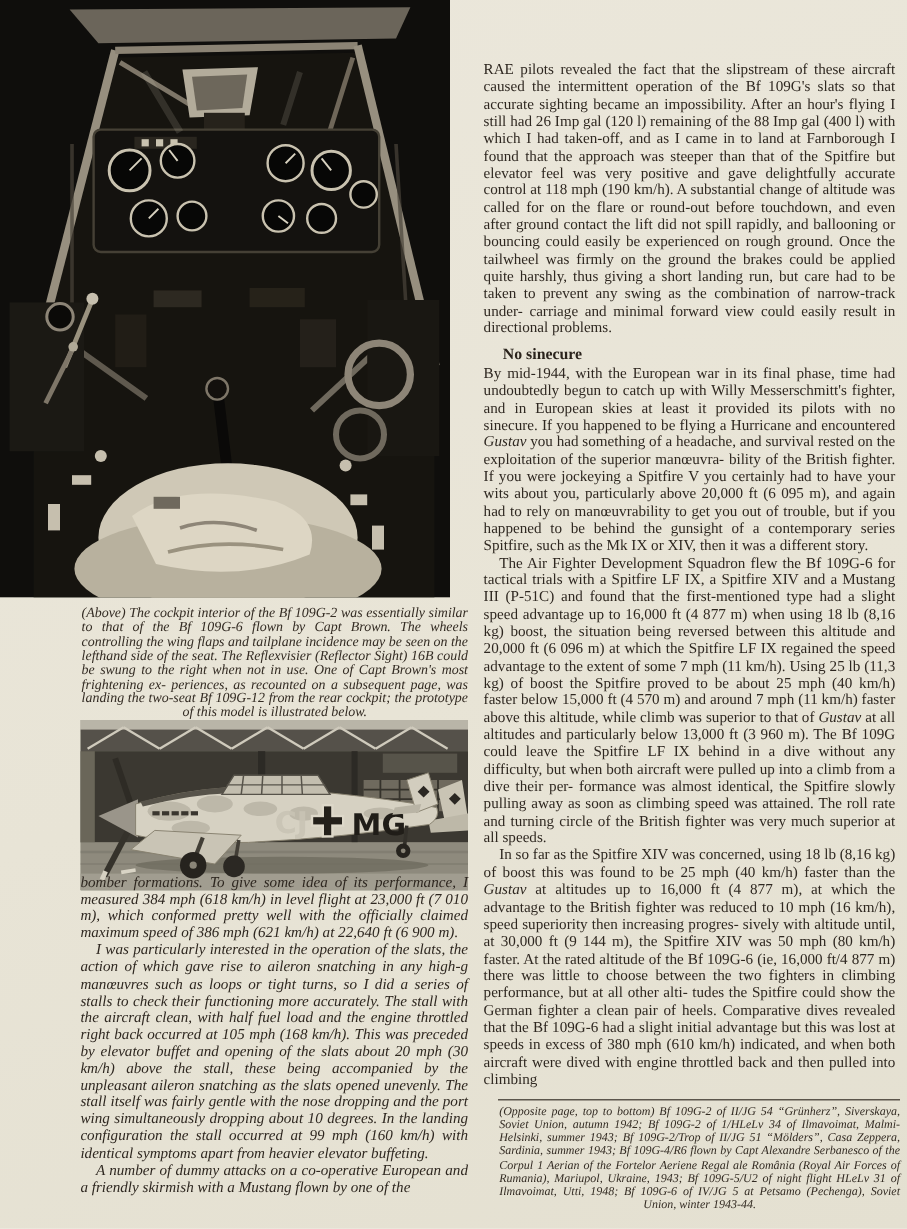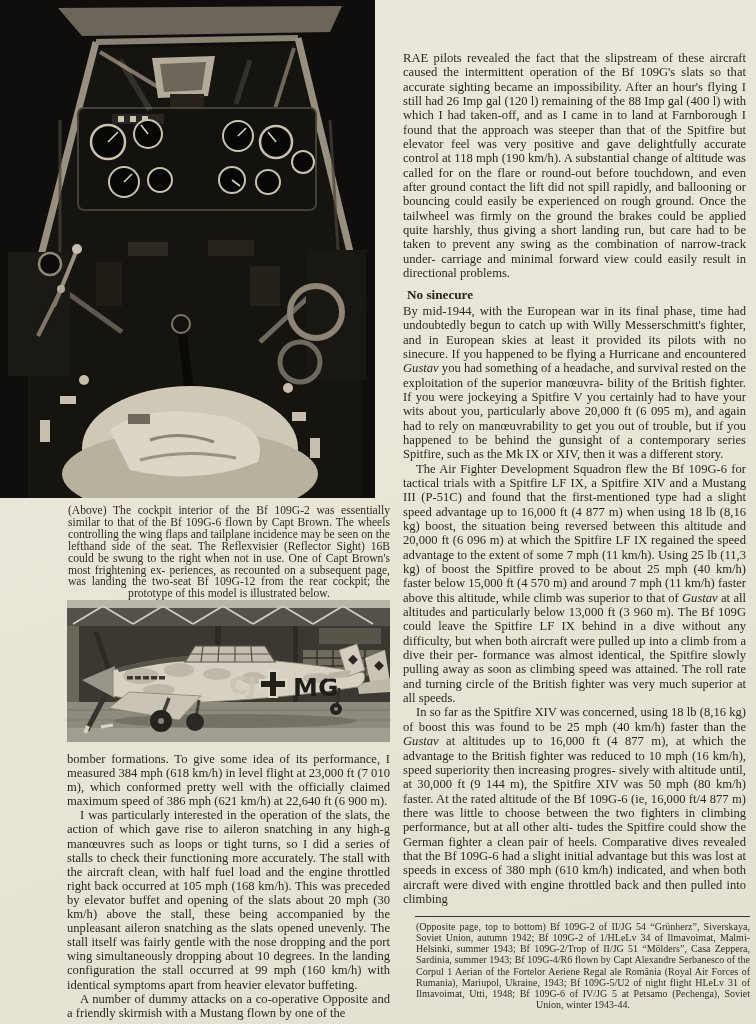--- a/index.html
+++ b/index.html
@@ -7,40 +7,41 @@
     width:756px;height:1024px;position:relative;overflow:hidden;
     background:linear-gradient(160deg,#ebe7db 0%,#e8e4d6 55%,#e4e0d1 100%);
     font-family:"Liberation Serif", serif;
     color:#2e2720;
     -webkit-font-smoothing:antialiased;
   }
   .photo{position:absolute;display:block;}
   #cockpit-photo{left:0;top:0;width:375px;height:498px;}
   #aircraft-photo{left:67px;top:600px;width:323px;height:142px;}
   .caption{
+    font-style:italic;
     text-align:justify;
     text-align-last:center;
     color:#332b23;
   }
   #caption-left{
     position:absolute;left:68px;top:505px;width:322px;
     font-size:11.6px;line-height:11.9px;
   }
   #body-left{
-    position:absolute;left:67px;top:752px;width:323px;
-    font-size:12.6px;line-height:14.1px;text-align:justify;
+    position:absolute;left:67px;top:728px;width:323px;
+    font-size:12.6px;line-height:14.1px;text-align:justify;font-style:italic;
   }
   #col-right{
     position:absolute;left:403px;top:51px;width:343px;
     font-size:12.6px;line-height:14.35px;text-align:justify;
   }
   p{margin:0;padding:0;}
   p.indent{text-indent:13px;}
   h2.section-heading{
-    font-size:13.2px;font-weight:bold;margin:7px 0 2px 4px;
+    font-size:13.2px;font-weight:bold;margin:7px 0 2px 16px;
     text-align:left;color:#2a231c;
   }
   #footer-rule{
     position:absolute;left:415px;top:916px;width:335px;height:0;
     border-top:1.4px solid #3a332b;
   }
   #caption-right{
     position:absolute;left:416px;top:921px;width:334px;
     font-size:10px;line-height:11.15px;
   }
@@ -254,21 +255,21 @@
       <circle cx="94" cy="121" r="3" fill="#8a8578"></circle>
       <line x1="132" y1="100" x2="129" y2="118" stroke="#423e36" stroke-width="3"></line>
       <circle cx="128" cy="122" r="9" fill="#2b2823"></circle>
     </g>
   </g>
 </svg>
 
 <div id="body-left">
   <p><span>bomber formations. To give some idea of its performance, I measured 384 mph (618 km/h) in level flight at 23,000 ft (7 010 m), which conformed pretty well with the officially claimed maximum speed of 386 mph (621 km/h) at 22,640 ft (6 900 m).</span></p>
   <p class="indent"><span>I was particularly interested in the operation of the slats, the action of which gave rise to aileron snatching in any high-g manœuvres such as loops or tight turns, so I did a series of stalls to check their functioning more accurately. The stall with the aircraft clean, with half fuel load and the engine throttled right back occurred at 105 mph (168 km/h). This was preceded by elevator buffet and opening of the slats about 20 mph (30 km/h) above the stall, these being accompanied by the unpleasant aileron snatching as the slats opened unevenly. The stall itself was fairly gentle with the nose dropping and the port wing simultaneously dropping about 10 degrees. In the landing configuration the stall occurred at 99 mph (160 km/h) with identical symptoms apart from heavier elevator buffeting.</span></p>
-  <p class="indent"><span>A number of dummy attacks on a co-operative Opposite and a friendly skirmish with a Mustang flown by one of the</span></p>
+  <p class="indent"><span>A number of dummy attacks on a co-operative European and a friendly skirmish with a Mustang flown by one of the</span></p>
 </div>
 
 <div id="col-right">
   <p><span>RAE pilots revealed the fact that the slipstream of these aircraft caused the intermittent operation of the Bf 109G's slats so that accurate sighting became an impossibility. After an hour's flying I still had 26 Imp gal (120 l) remaining of the 88 Imp gal (400 l) with which I had taken-off, and as I came in to land at Farnborough I found that the approach was steeper than that of the Spitfire but elevator feel was very positive and gave delightfully accurate control at 118 mph (190 km/h). A substantial change of altitude was called for on the flare or round-out before touchdown, and even after ground contact the lift did not spill rapidly, and ballooning or bouncing could easily be experienced on rough ground. Once the tailwheel was firmly on the ground the brakes could be applied quite harshly, thus giving a short landing run, but care had to be taken to prevent any swing as the combination of narrow-track under- carriage and minimal forward view could easily result in directional problems.</span></p>
   <h2 class="section-heading">No sinecure</h2>
   <p><span>By mid-1944, with the European war in its final phase, time had undoubtedly begun to catch up with Willy Messerschmitt's fighter, and in European skies at least it provided its pilots with no sinecure. If you happened to be flying a Hurricane and encountered </span><i>Gustav</i><span> you had something of a headache, and survival rested on the exploitation of the superior manœuvra- bility of the British fighter. If you were jockeying a Spitfire V you certainly had to have your wits about you, particularly above 20,000 ft (6 095 m), and again had to rely on manœuvrability to get you out of trouble, but if you happened to be behind the gunsight of a contemporary series Spitfire, such as the Mk IX or XIV, then it was a different story.</span></p>
   <p class="indent"><span>The Air Fighter Development Squadron flew the Bf 109G-6 for tactical trials with a Spitfire LF IX, a Spitfire XIV and a Mustang III (P-51C) and found that the first-mentioned type had a slight speed advantage up to 16,000 ft (4 877 m) when using 18 lb (8,16 kg) boost, the situation being reversed between this altitude and 20,000 ft (6 096 m) at which the Spitfire LF IX regained the speed advantage to the extent of some 7 mph (11 km/h). Using 25 lb (11,3 kg) of boost the Spitfire proved to be about 25 mph (40 km/h) faster below 15,000 ft (4 570 m) and around 7 mph (11 km/h) faster above this altitude, while climb was superior to that of </span><i>Gustav</i><span> at all altitudes and particularly below 13,000 ft (3 960 m). The Bf 109G could leave the Spitfire LF IX behind in a dive without any difficulty, but when both aircraft were pulled up into a climb from a dive their per- formance was almost identical, the Spitfire slowly pulling away as soon as climbing speed was attained. The roll rate and turning circle of the British fighter was very much superior at all speeds.</span></p>
   <p class="indent"><span>In so far as the Spitfire XIV was concerned, using 18 lb (8,16 kg) of boost this was found to be 25 mph (40 km/h) faster than the </span><i>Gustav</i><span> at altitudes up to 16,000 ft (4 877 m), at which the advantage to the British fighter was reduced to 10 mph (16 km/h), speed superiority then increasing progres- sively with altitude until, at 30,000 ft (9 144 m), the Spitfire XIV was 50 mph (80 km/h) faster. At the rated altitude of the Bf 109G-6 (ie, 16,000 ft/4 877 m) there was little to choose between the two fighters in climbing performance, but at all other alti- tudes the Spitfire could show the German fighter a clean pair of heels. Comparative dives revealed that the Bf 109G-6 had a slight initial advantage but this was lost at speeds in excess of 380 mph (610 km/h) indicated, and when both aircraft were dived with engine throttled back and then pulled into climbing</span></p>
 </div>
 

